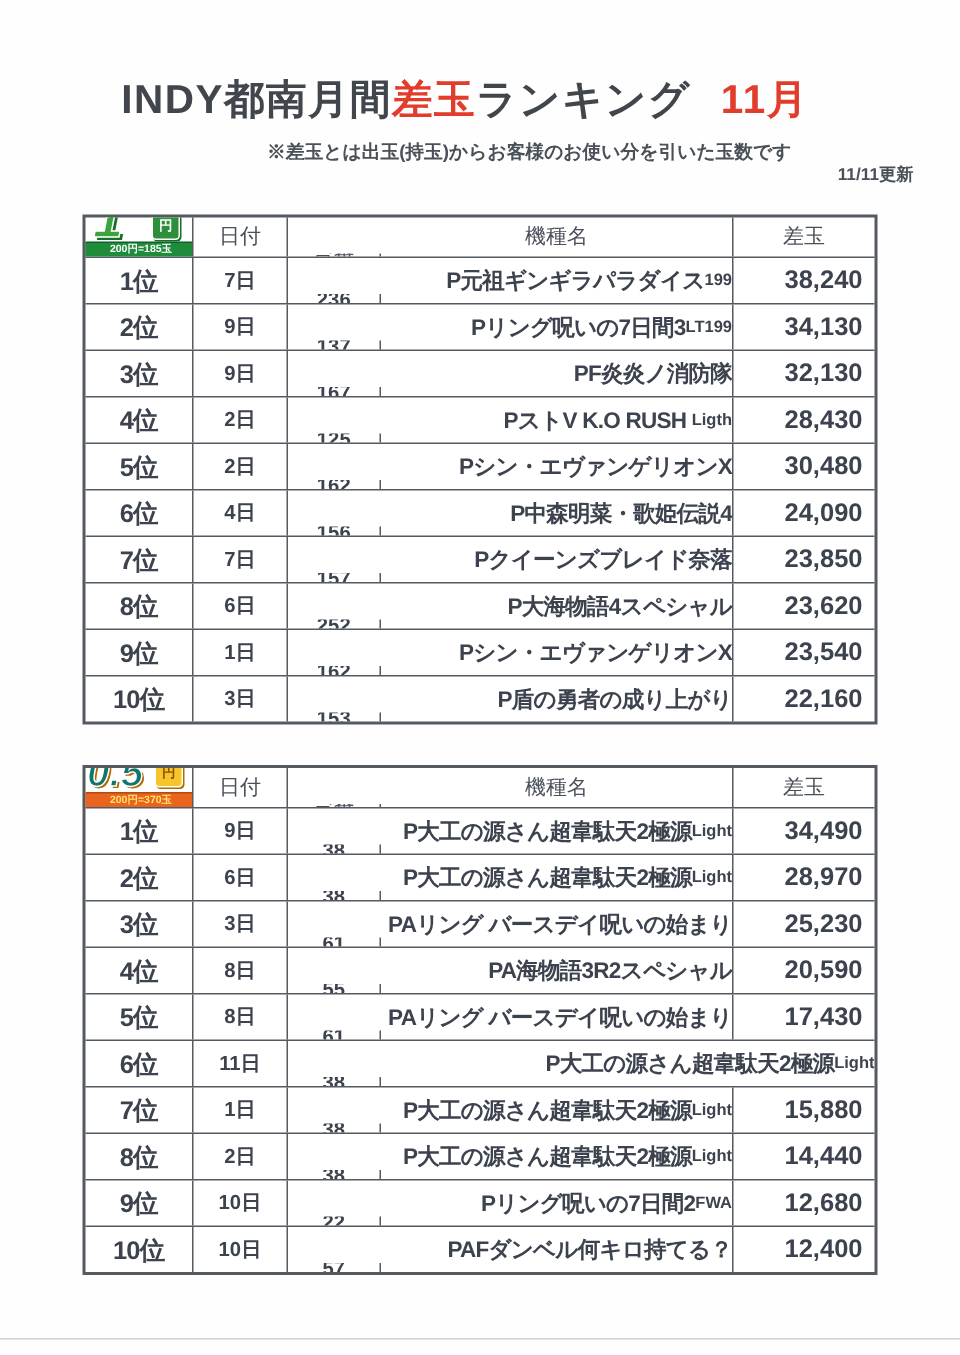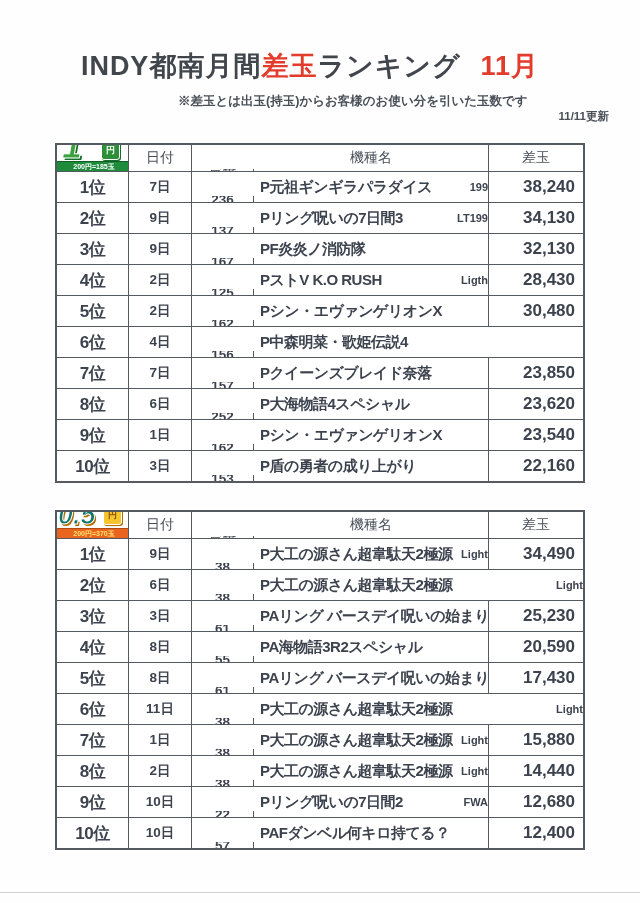--- a/index.html
+++ b/index.html
@@ -51,21 +51,21 @@
   .tr > div{
     border-right:1.6px solid var(--bd);
     display:flex;align-items:center;justify-content:center;
     box-sizing:border-box;
     overflow:hidden;
   }
   .tr > div:last-child{border-right:none;}
   .c.rank, .corner{width:72px;flex:none;}
   .c.date, .h-date{width:63px;flex:none;}
   .c.no,   .h-no  {width:62px;flex:none;margin-top:24px;}
-  .c.name, .h-name{flex:1;justify-content:space-between;padding-left:6px;white-space:pre;}
+  .c.name, .h-name{flex:1;justify-content:flex-end;padding-left:6px;white-space:pre;}
   .c.val,  .h-val {width:94px;flex:none;justify-content:flex-end;padding-right:8px;}
   .h-name{justify-content:center;padding-left:0;}
   .h-val{justify-content:center;padding-right:0;}
   .tr.head > div{font-size:14px;font-weight:normal;color:#4a505a;}
   .c.rank{font-size:17px;font-weight:bold;letter-spacing:-0.5px;}
   .c.date,.c.no{font-size:13.5px;font-weight:bold;}
   .c.name{font-size:15px;font-weight:bold;letter-spacing:-0.5px;}
   .c.name .sm{font-size:11px;letter-spacing:0;}
   .c.val{font-size:17px;font-weight:bold;}
   .corner{position:relative;overflow:visible;}
@@ -162,20 +162,21 @@
         <div class="c date">2日</div>
         <div class="c no">162</div>
         <div class="c name"><span>Pシン・エヴァンゲリオンX</span></div>
         <div class="c val">30,480</div>
       </div>
       <div class="tr">
         <div class="c rank">6位</div>
         <div class="c date">4日</div>
         <div class="c no">156</div>
         <div class="c name"><span>P中森明菜・歌姫伝説4</span></div>
+        <div class="c val">24,090</div>
       </div>
       <div class="tr">
         <div class="c rank">7位</div>
         <div class="c date">7日</div>
         <div class="c no">157</div>
         <div class="c name"><span>Pクイーンズブレイド奈落</span></div>
         <div class="c val">23,850</div>
       </div>
       <div class="tr">
         <div class="c rank">8位</div>
@@ -220,20 +221,21 @@
         <div class="c date">9日</div>
         <div class="c no">38</div>
         <div class="c name"><span>P大工の源さん超韋駄天2極源</span><span class="sm">Light</span></div>
         <div class="c val">34,490</div>
       </div>
       <div class="tr">
         <div class="c rank">2位</div>
         <div class="c date">6日</div>
         <div class="c no">38</div>
         <div class="c name"><span>P大工の源さん超韋駄天2極源</span><span class="sm">Light</span></div>
+        <div class="c val">28,970</div>
       </div>
       <div class="tr">
         <div class="c rank">3位</div>
         <div class="c date">3日</div>
         <div class="c no">61</div>
         <div class="c name"><span>PAリング バースデイ呪いの始まり</span></div>
         <div class="c val">25,230</div>
       </div>
       <div class="tr">
         <div class="c rank">4位</div>

